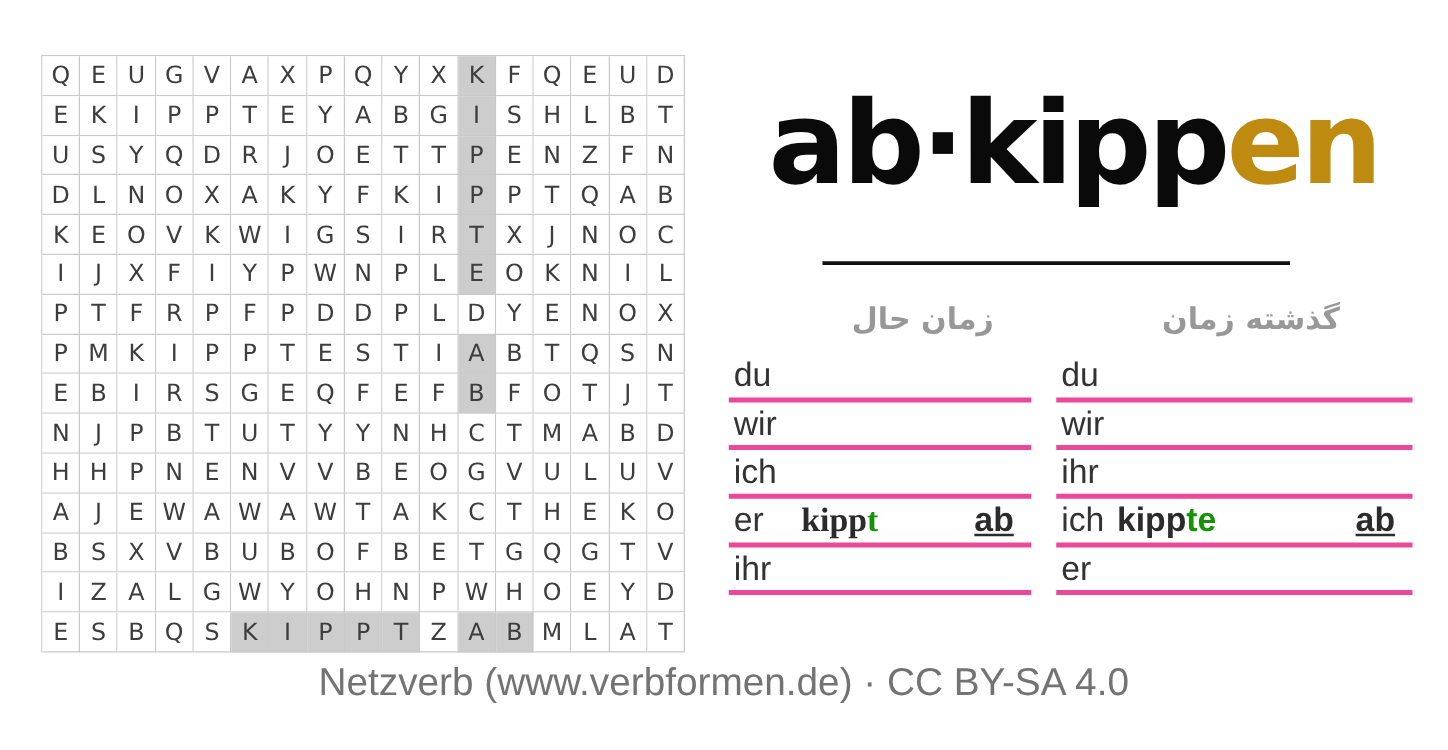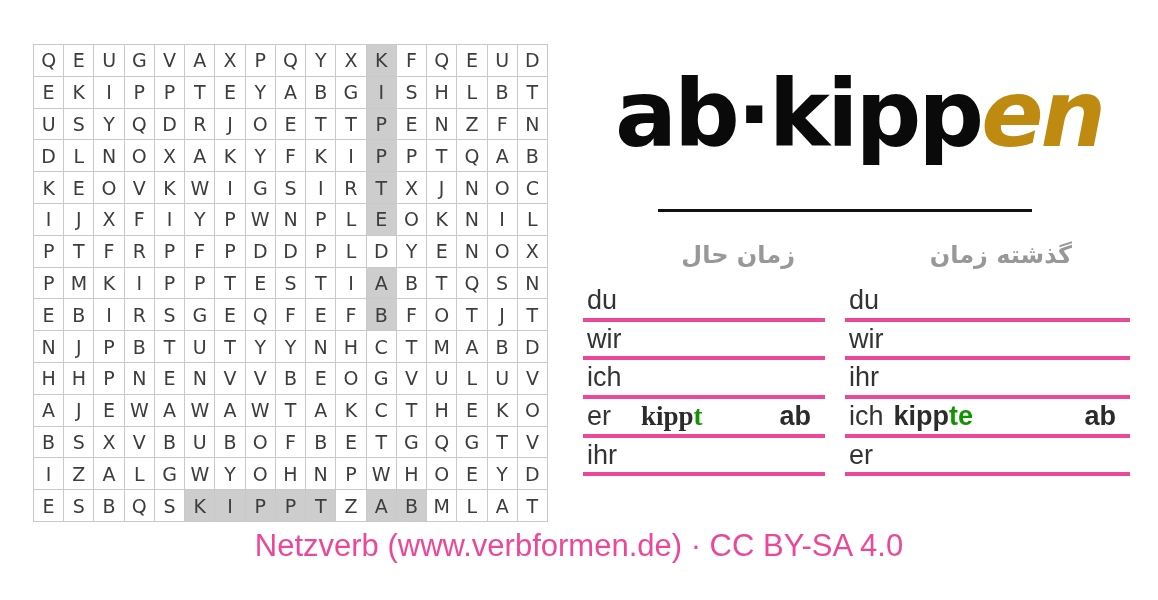--- a/index.html
+++ b/index.html
@@ -19,21 +19,21 @@
     font-size:19px; color:#3d3d3d; background:#fff;
   }
   .cell.hl { background:#cdcdcd; }
 
   
   .title {
     position:absolute; left:560px; top:62px; width:598px;
     text-align:center; font-weight:bold; font-size:92px; letter-spacing:-3px;
     color:#0a0a0a; line-height:1.15; white-space:nowrap;
   }
-  .title .accent { color:#be8a10;font-style:italic; }
+  .title .accent { color:#be8a10; }
   .title-rule {
     position:absolute; left:658px; top:209px; width:374px; height:3px; background:#111;
   }
 
   .conj-col { position:absolute; top:230px; }
   .conj-col.c1 { left:583px; width:242px; }
   .conj-col.c2 { left:845px; width:285px; }
   .conj-header {
     height:53px; direction:rtl; text-align:right; color:#989898;
     font-weight:bold; font-size:24px; line-height:50px; white-space:nowrap;
@@ -46,27 +46,27 @@
     font-size:27px; color:#333;
     font-family:"Liberation Sans","DejaVu Sans",sans-serif;
     line-height:34px;
   }
   .conj-row .pronoun { font-weight:normal; }
   .conj-row .verb { font-weight:bold; color:#2b2b2b; }
   .c1 .conj-row .verb { margin-left:30px;font-family:Liberation Serif, serif; }
   .c2 .conj-row .verb { margin-left:10px;text-align:center; }
   .conj-row .ending { color:#129400; }
   .conj-row .spacer { flex:1; }
-  .conj-row .particle { font-weight:bold; color:#2b2b2b; margin-right:12px; }
+  .conj-row .particle { font-weight:bold; color:#2b2b2b; margin-right:12px;text-decoration:underline; }
 
   
   .footer {
     position:absolute; left:0; top:528px; width:1158px; text-align:center;
     font-family:"Liberation Sans","DejaVu Sans",sans-serif;
-    font-size:31px; color:#ec4899; letter-spacing:0;
+    font-size:31px; color:#737373; letter-spacing:0;
   }
 </style>
 </head>
 <body>
 
 <div class="grid">
     <div class="cell">Q</div>
     <div class="cell">E</div>
     <div class="cell">U</div>
     <div class="cell">G</div>

